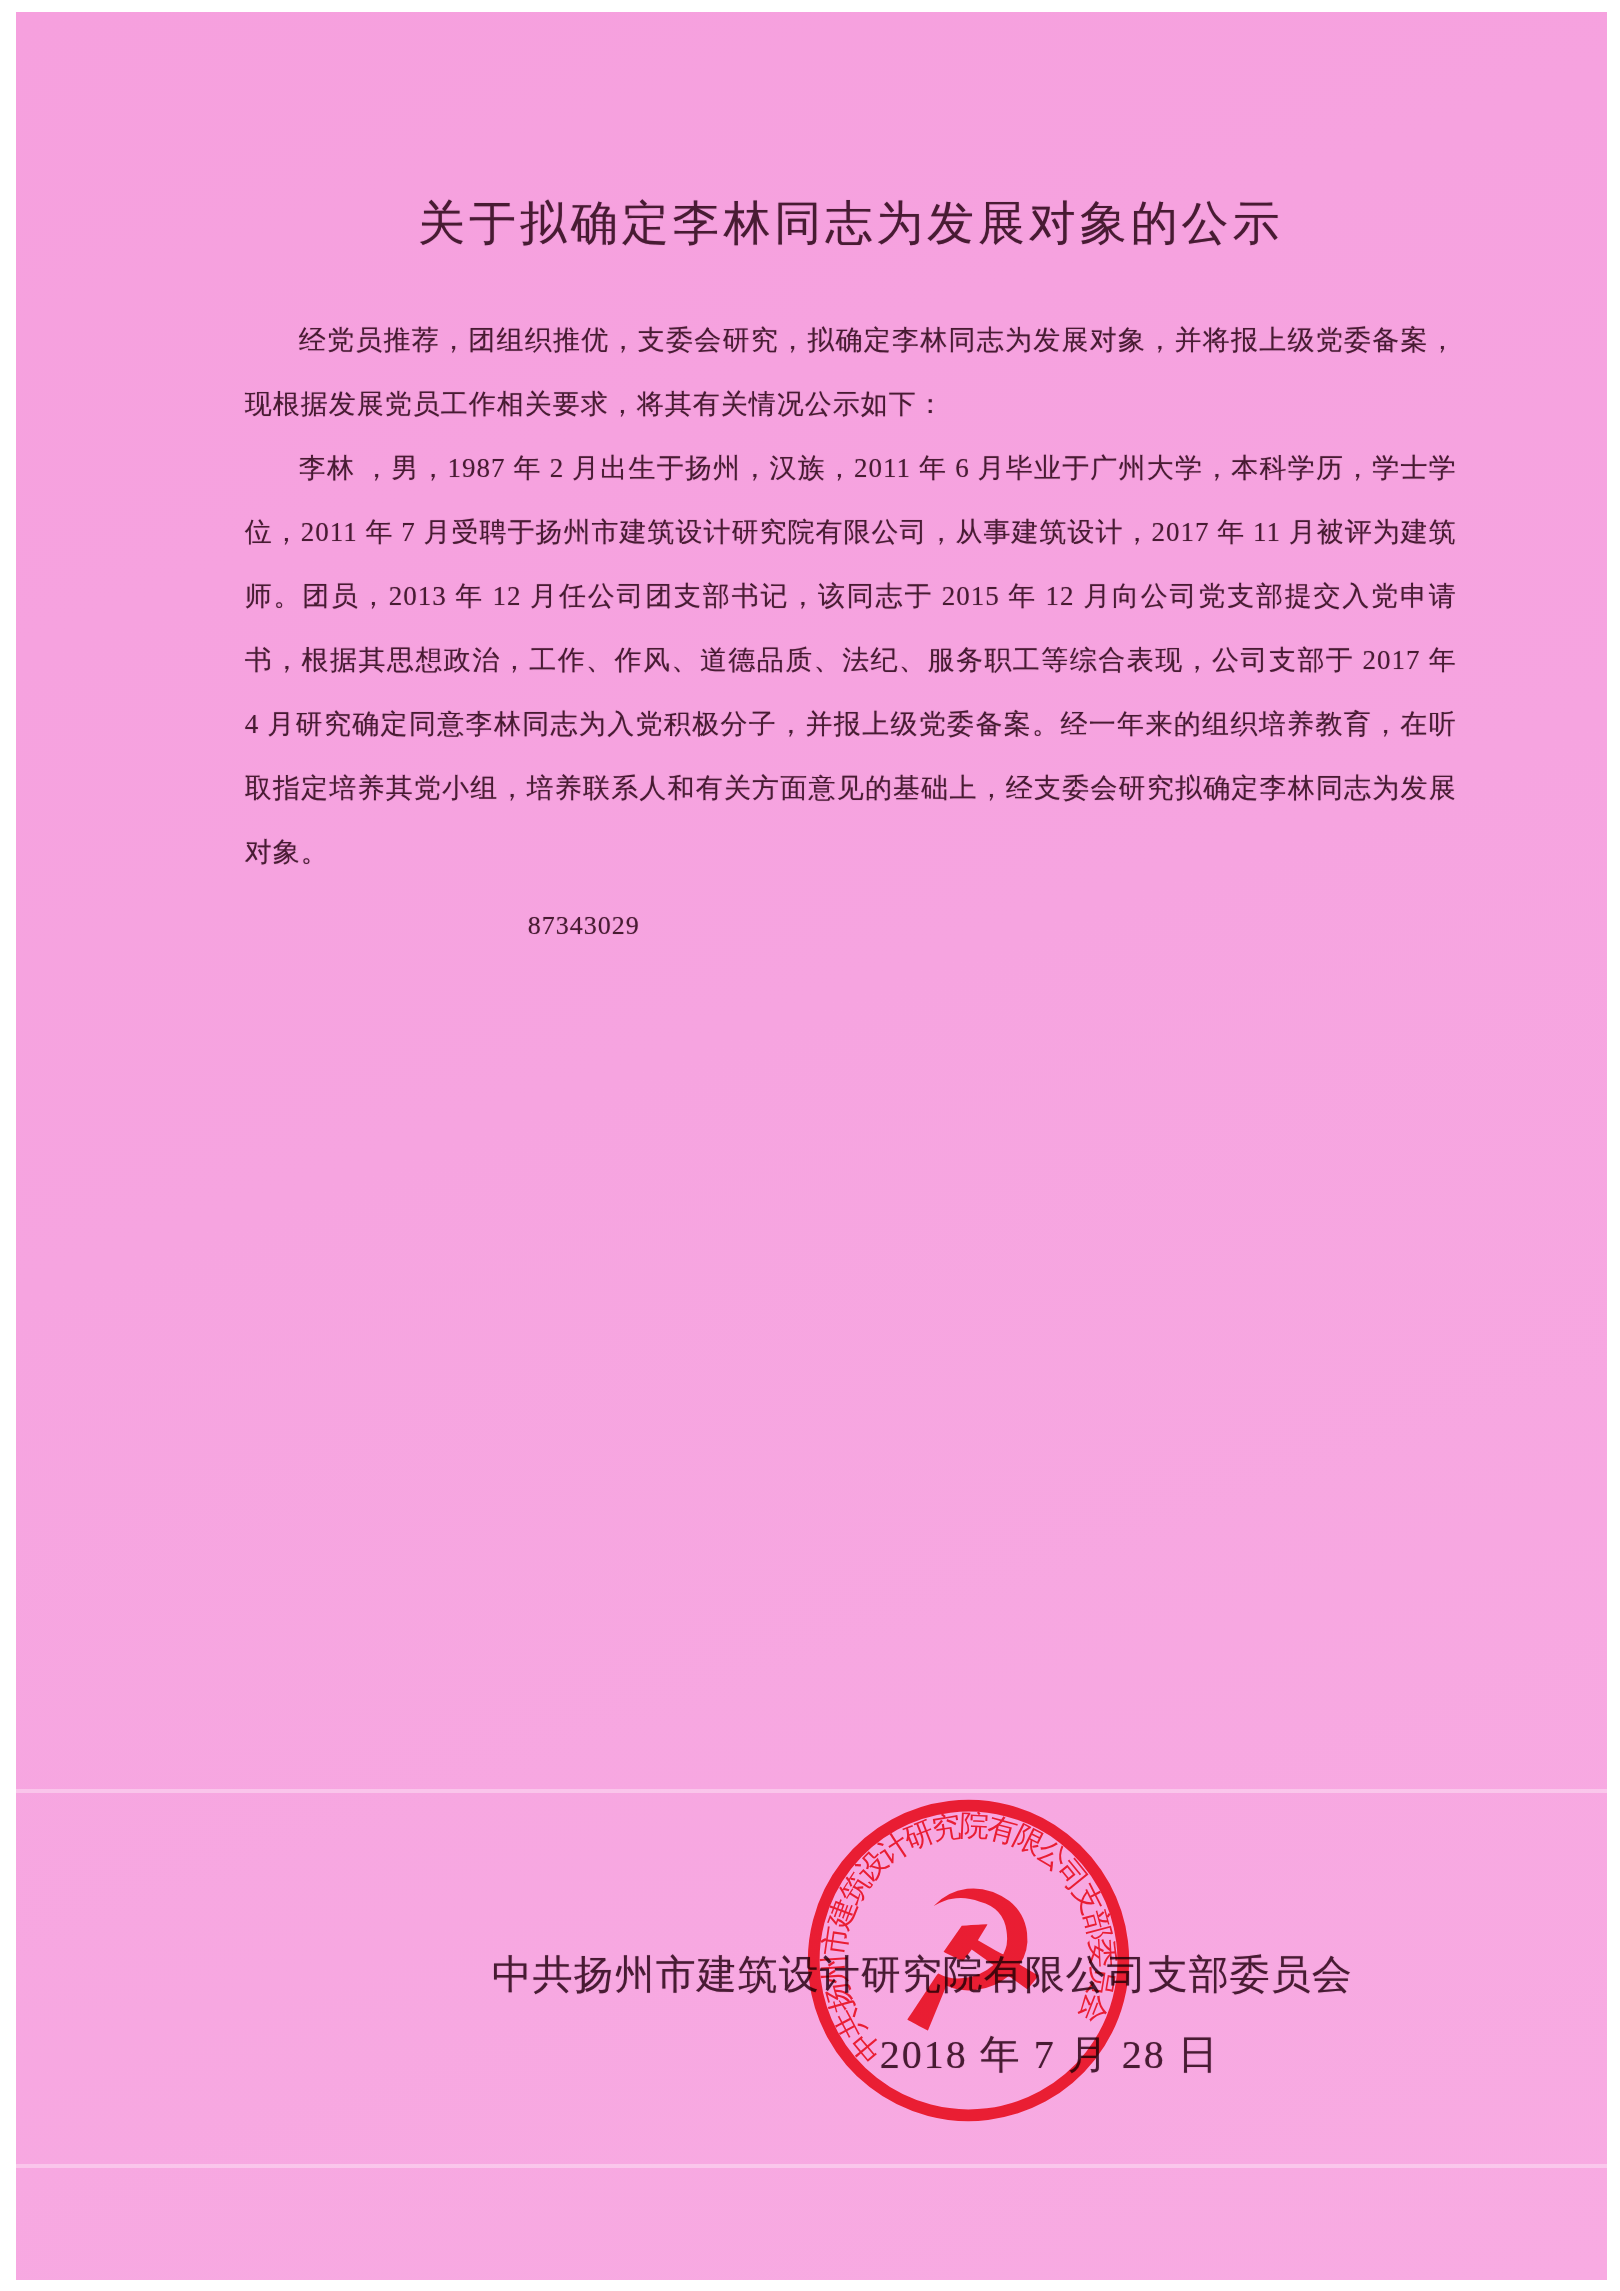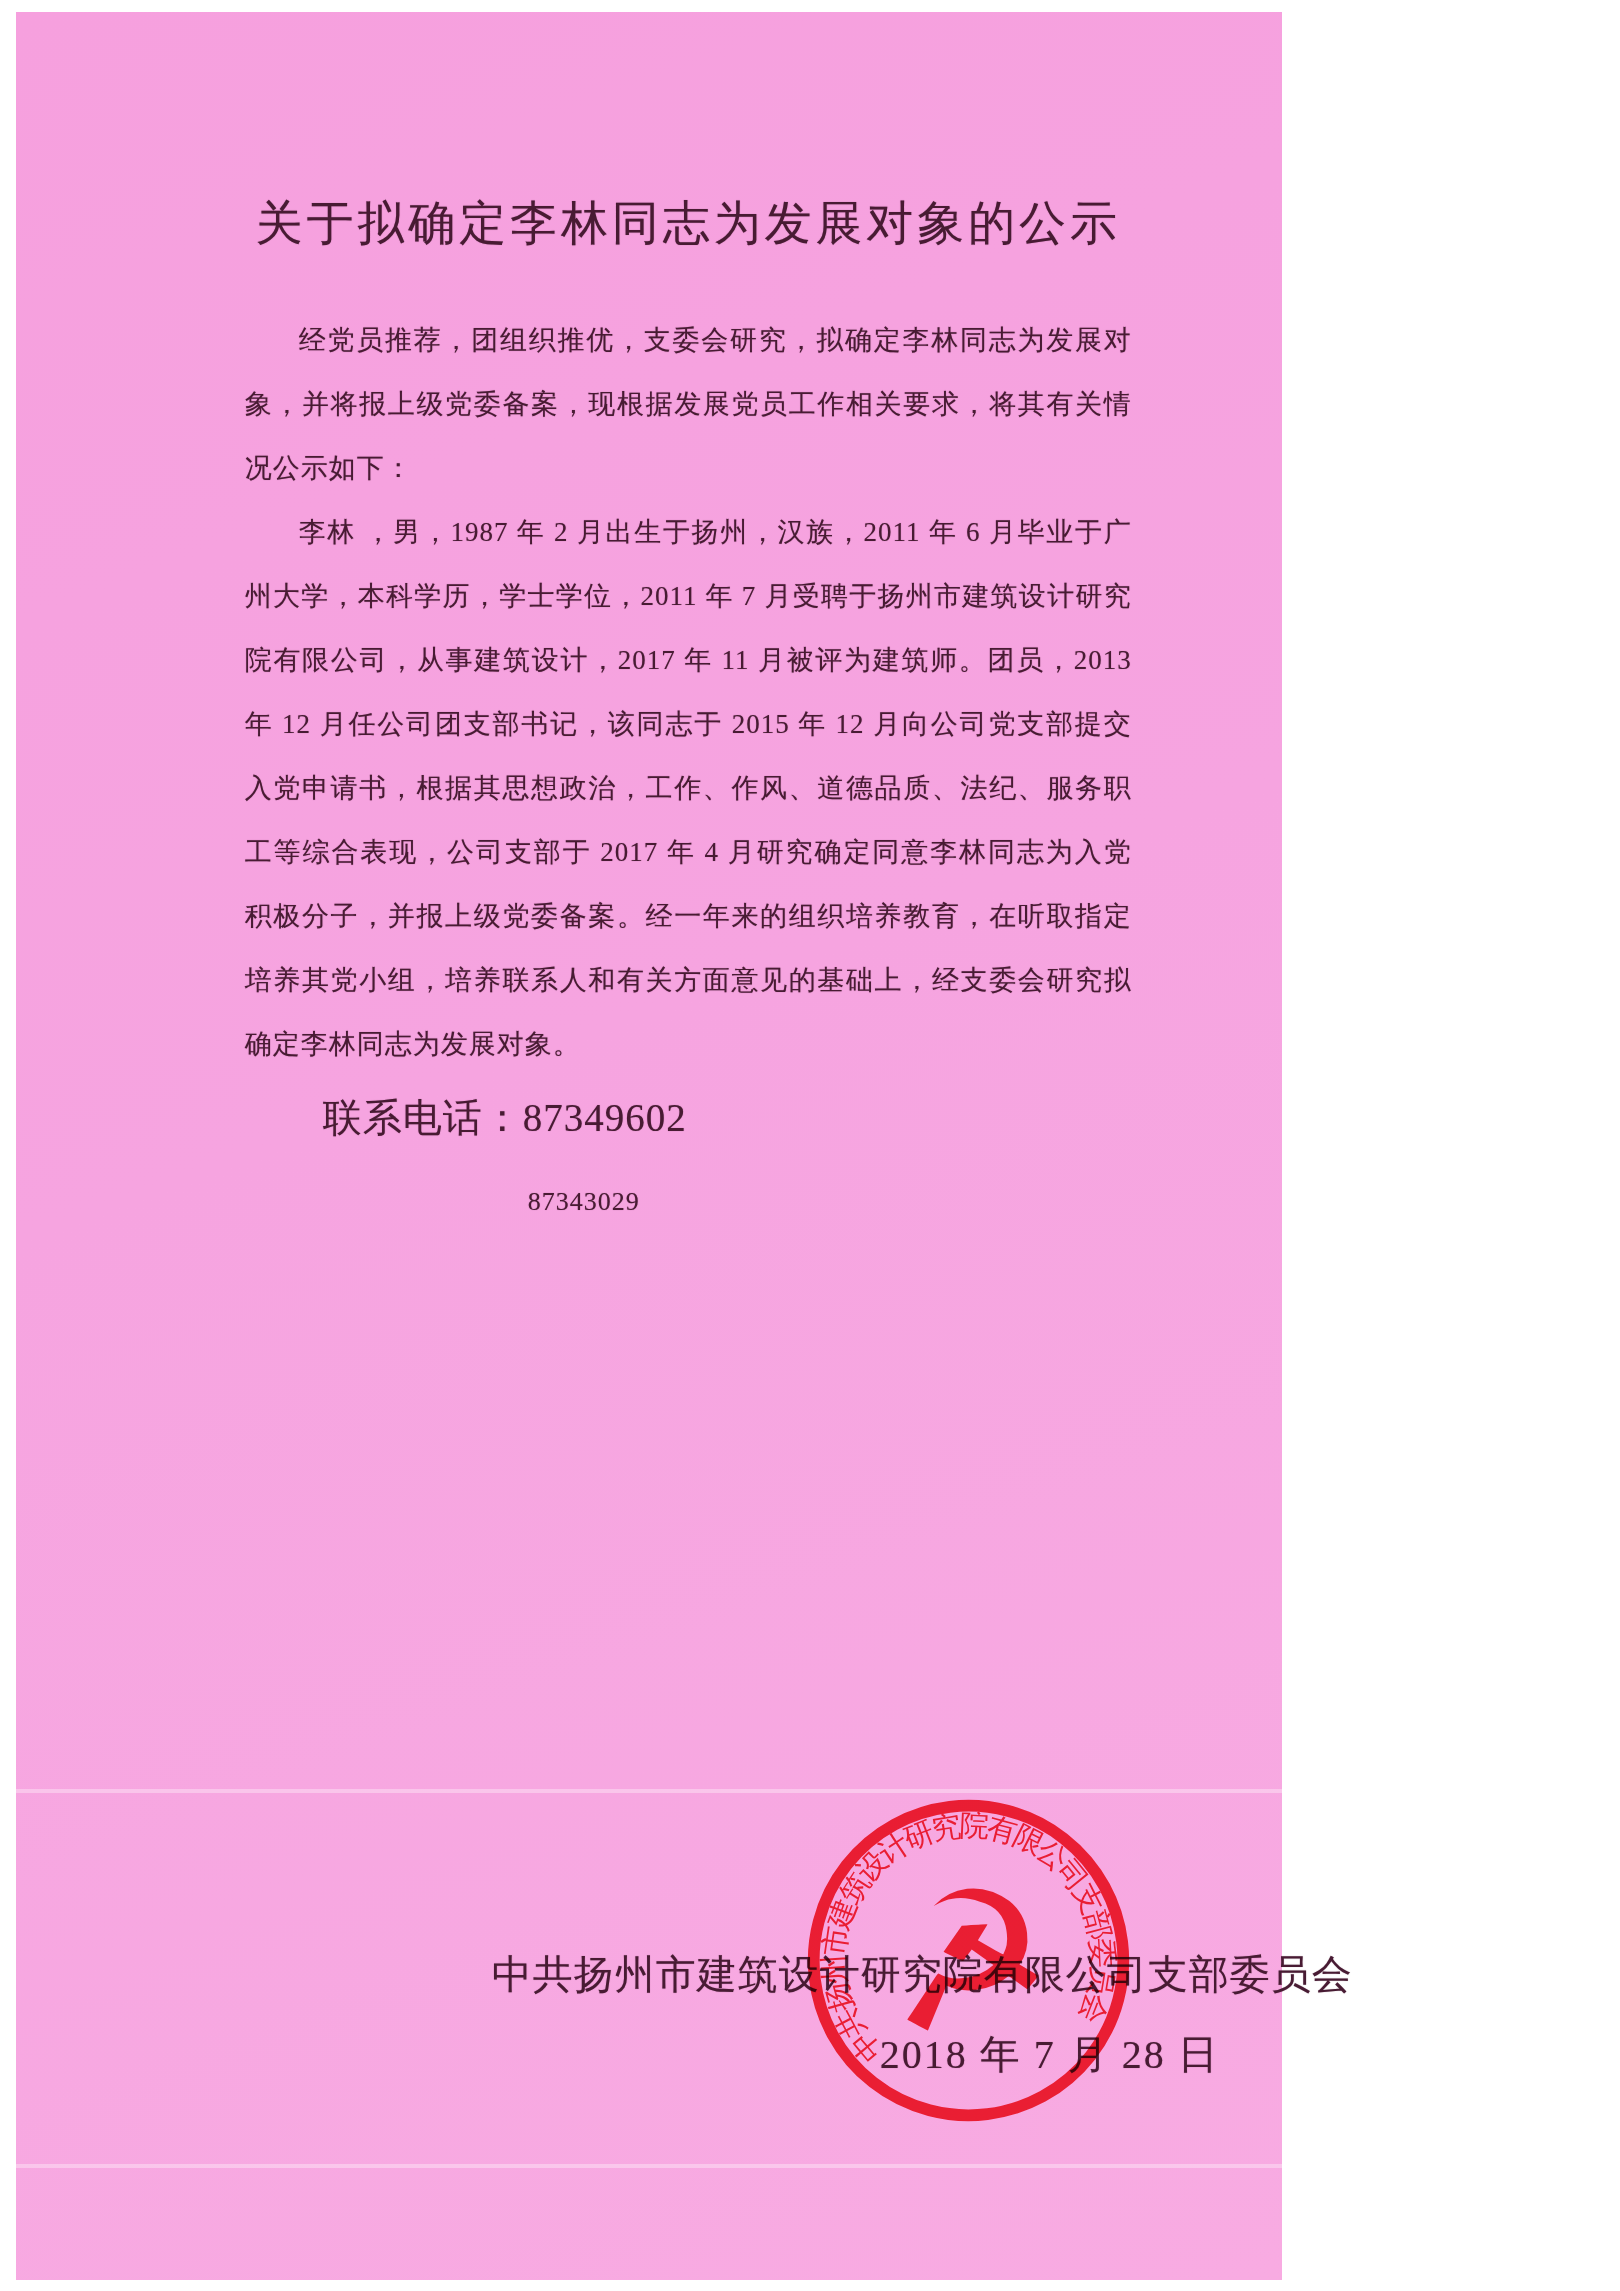--- a/index.html
+++ b/index.html
@@ -13,21 +13,21 @@
     height: 2292px;
     background: #ffffff;
     overflow: hidden;
     font-family: "Liberation Serif", "DejaVu Serif", serif;
   }
   
   .paper {
     position: absolute;
     left: 15.7px;
     top: 11.8px;
-    width: 1266px;
+    width: 1591px;
     height: 2268px;
     background: linear-gradient(160deg, #f6a0de 0%, #f6a4e0 45%, #f8abe2 100%);
   }
   
   .streak {
     position: absolute;
     left: 0;
     width: 100%;
     height: 3.9px;
     background: rgba(255, 255, 255, 0.35);
@@ -121,21 +121,20 @@
     <div class="streak s2"></div>
 
     <div class="content">
       <h1 class="doc-title">关于拟确定李林同志为发展对象的公示</h1>
 
       <p class="body-para">经党员推荐，团组织推优，支委会研究，拟确定李林同志为发展对象，并将报上级党委备案，现根据发展党员工作相关要求，将其有关情况公示如下：</p>
 
       <p class="body-para">李林 ，男，1987 年 2 月出生于扬州，汉族，2011 年 6 月毕业于广州大学，本科学历，学士学位，2011 年 7 月受聘于扬州市建筑设计研究院有限公司，从事建筑设计，2017 年 11 月被评为建筑师。团员，2013 年 12 月任公司团支部书记，该同志于 2015 年 12 月向公司党支部提交入党申请书，根据其思想政治，工作、作风、道德品质、法纪、服务职工等综合表现，公司支部于 2017 年 4 月研究确定同意李林同志为入党积极分子，并报上级党委备案。经一年来的组织培养教育，在听取指定培养其党小组，培养联系人和有关方面意见的基础上，经支委会研究拟确定李林同志为发展对象。</p>
 
 
-      <p class="contact-line"><span>联系电话：</span><span>87349602</span></p>
 
       <p class="phone2-line">87343029</p>
     </div>
 
     <div class="signature-line">中共扬州市建筑设计研究院有限公司支部委员会</div>
 
     <div class="date-line">2018 年 7 月 28 日</div>
 
     <svg class="stamp" viewBox="0 0 344 344" xmlns="http://www.w3.org/2000/svg">
 

